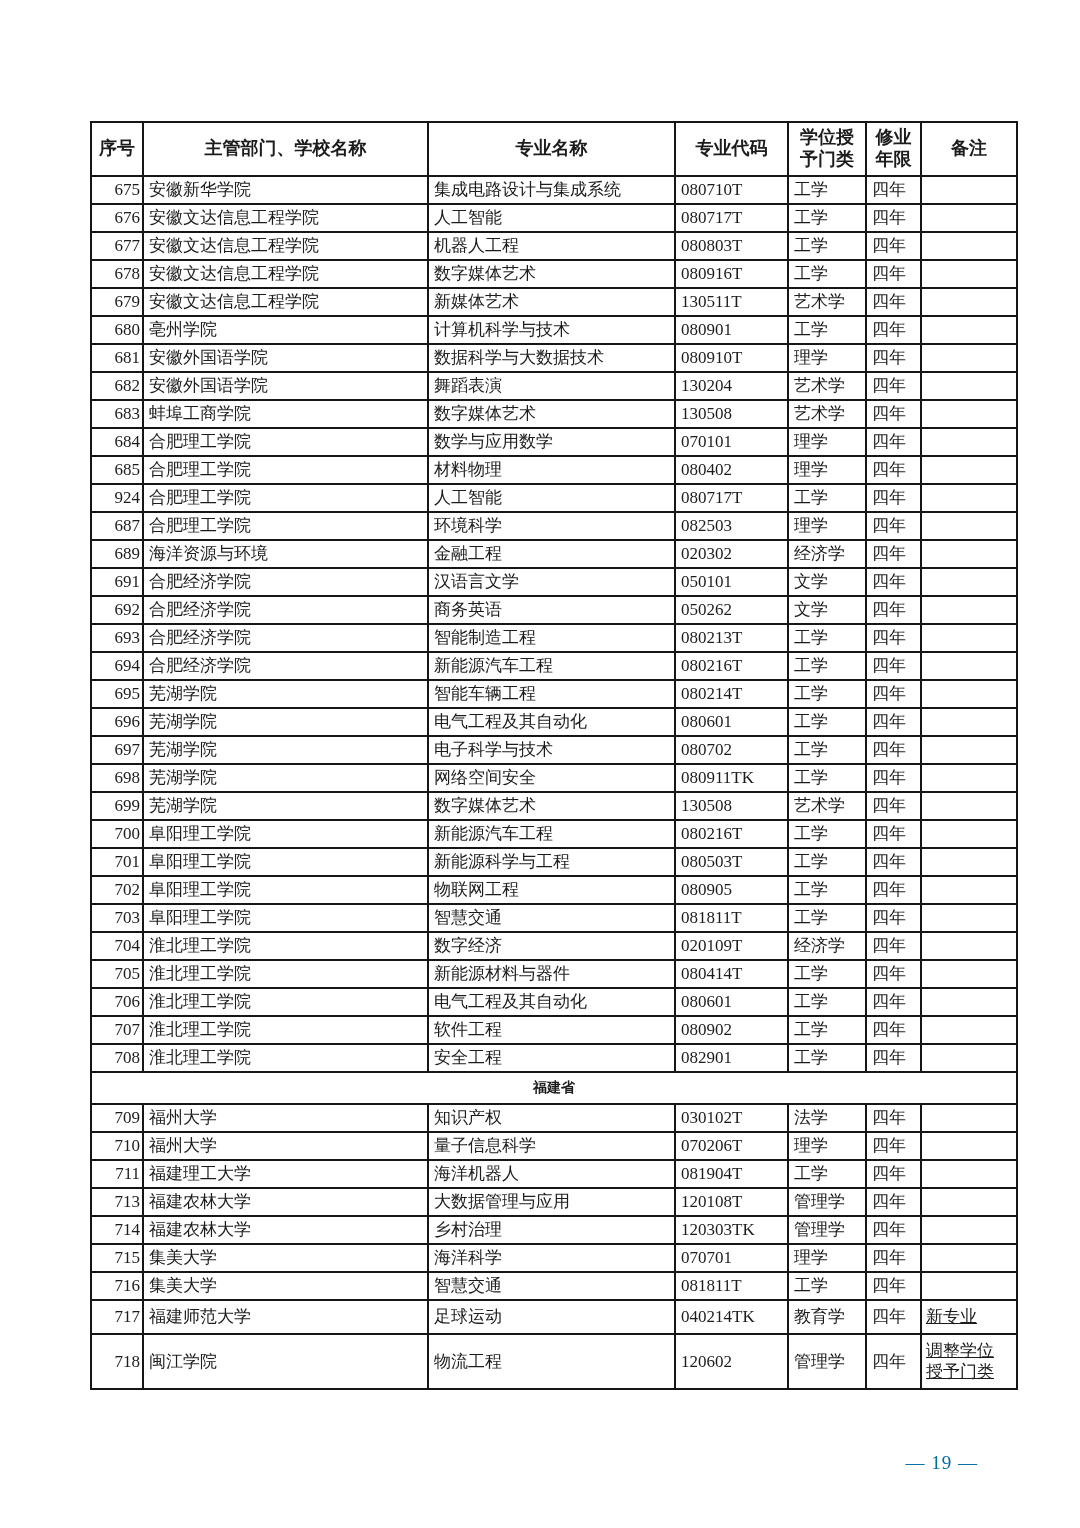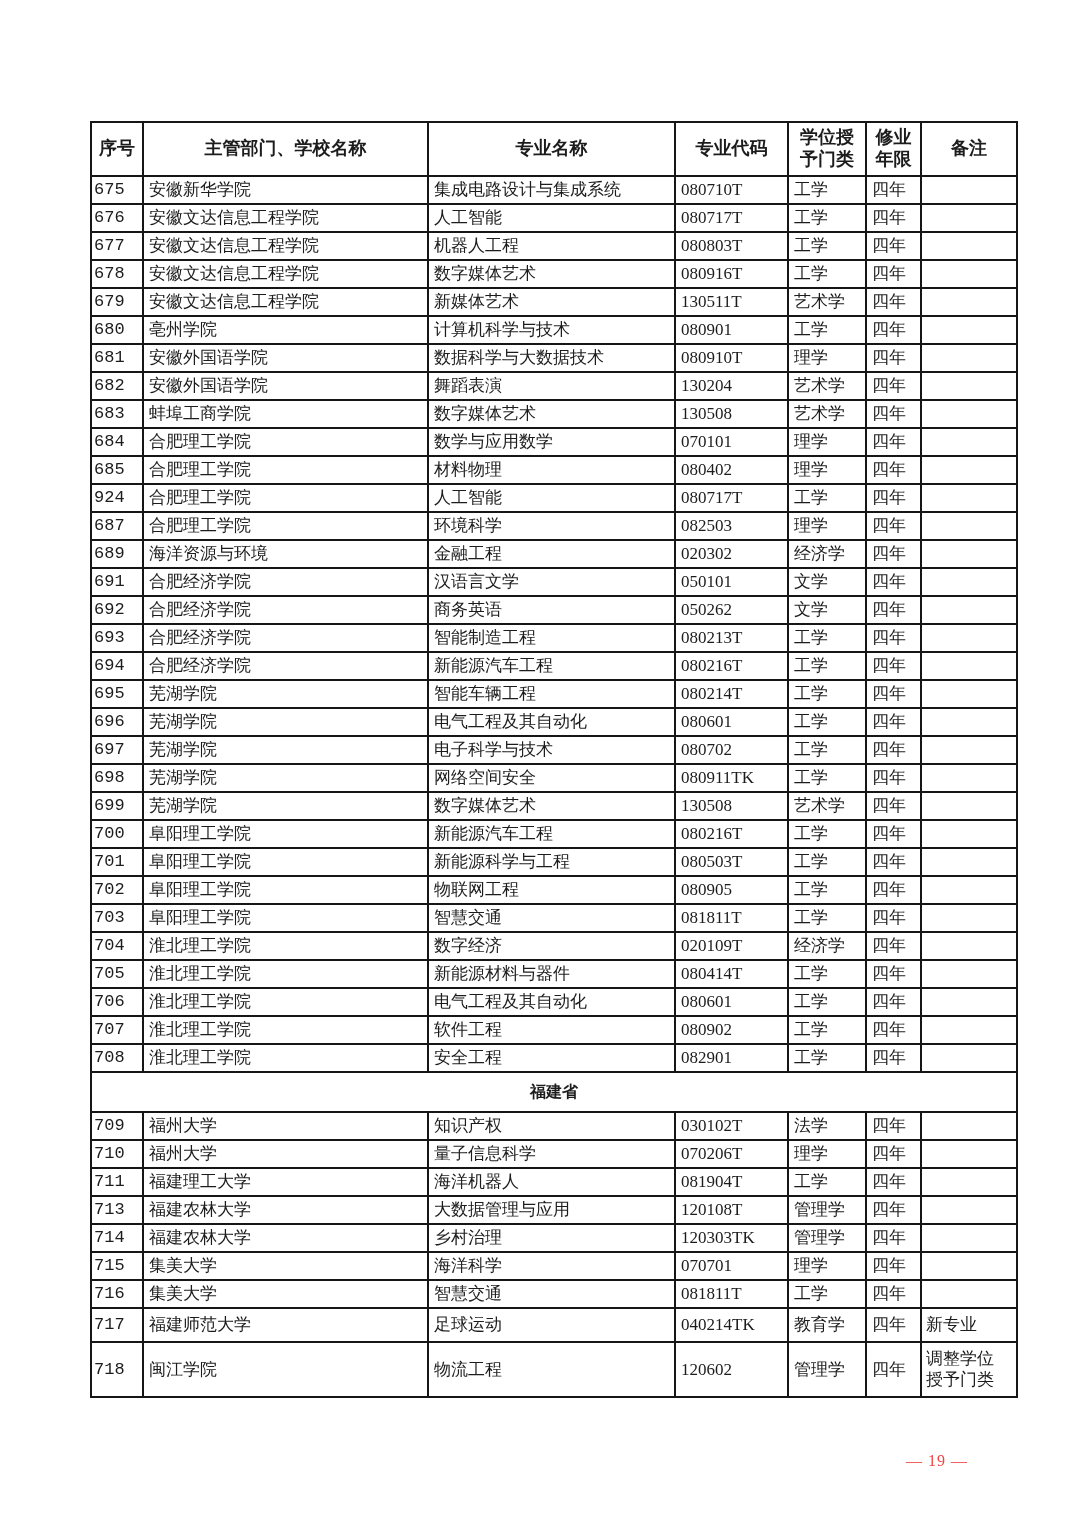--- a/index.html
+++ b/index.html
@@ -34,35 +34,35 @@
   }
   .doc-table th {
     height: 54px;
     font-weight: bold;
     font-size: 18px;
     text-align: center;
     white-space: pre-line;
     padding: 2px 2px;
   }
   .doc-table td { height: 28px; padding: 2px 5px; }
-  .doc-table td.cell-no { text-align: left; padding: 2px 2px; font-family: Liberation Mono, monospace; }
-  .doc-table td.cell-note { padding: 6px 4px; white-space: pre-line; }
+  .doc-table td.cell-no { text-align: right; padding: 2px 2px; }
+  .doc-table td.cell-note { padding: 6px 4px; white-space: pre-line; text-decoration: underline; }
   .doc-table tr.section-row td {
-    height: 40px;
+    height: 32px;
     text-align: center;
     font-weight: bold;
-    font-size: 16px;
+    font-size: 14px;
   }
   .page-number {
     position: absolute;
     top: 1452px;
-    right: 112px;
-    font-size: 16px;
+    right: 102px;
+    font-size: 19px;
     letter-spacing: 1px;
-    color: #ef4444;
+    color: #0369a1;
   }
 </style>
 </head>
 <body>
 
 <table class="doc-table">
   <colgroup>
     <col class="c-no">
       <col class="c-school">
       <col class="c-major">

